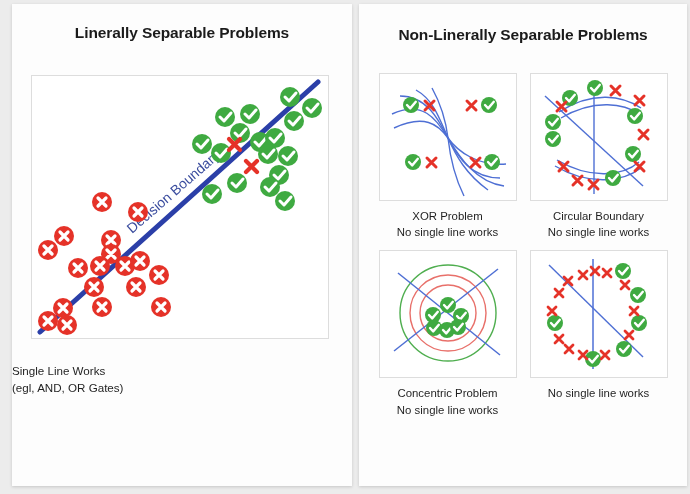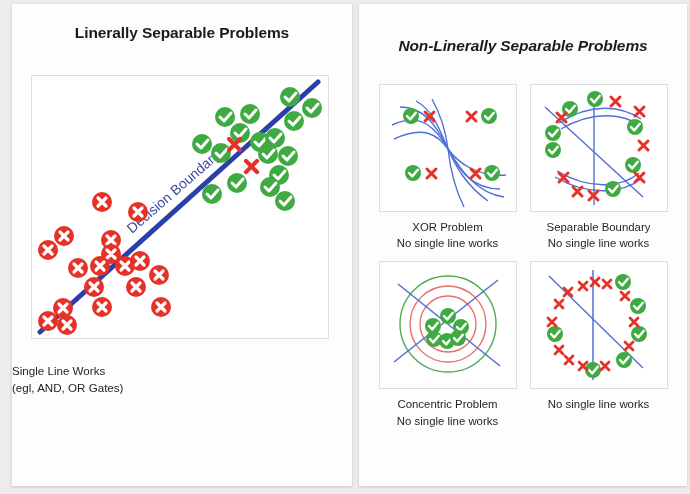--- a/index.html
+++ b/index.html
@@ -28,21 +28,21 @@
   .card-right { width: 334px; }
 
   .panel-title {
     text-align: center;
     font-weight: bold;
     font-size: 15.5px;
     color: #1b1b1b;
     letter-spacing: -0.1px;
     margin-top: 20px;
   }
-  .card-right .panel-title { margin-top: 33px; font-style: italic; }
+  .card-right .panel-title { margin-top: 22px; }
 
   .plot-frame {
     border: 1px solid #dddddd;
     background: #ffffff;
     box-sizing: border-box;
   }
 
   .left-plot-wrap {
     margin: 33px 23px 0 19px;
   }
@@ -340,21 +340,21 @@
               <path d="M26 28 l9 9 M35 28 l-9 9"></path>
               <path d="M108 56 l9 9 M117 56 l-9 9"></path>
               <path d="M28 88 l9 9 M37 88 l-9 9"></path>
               <path d="M104 88 l9 9 M113 88 l-9 9"></path>
               <path d="M42 102 l9 9 M51 102 l-9 9"></path>
               <path d="M58 106 l9 9 M67 106 l-9 9"></path>
             </g>
           </svg>
         </div>
         <div class="mini-caption">
-          <div>Separable Boundary</div>
+          <div>Circular Boundary</div>
           <div>No single line works</div>
         </div>
       </div>
 
       <div class="mini">
         <div class="plot-frame mini-frame">
           <svg width="136" height="126" viewBox="0 0 136 126">
             <g fill="none" stroke-width="1.4">
               <circle cx="68" cy="62" r="48" stroke="#4fae4f"></circle>
               <circle cx="68" cy="62" r="38" stroke="#e8706a"></circle>

